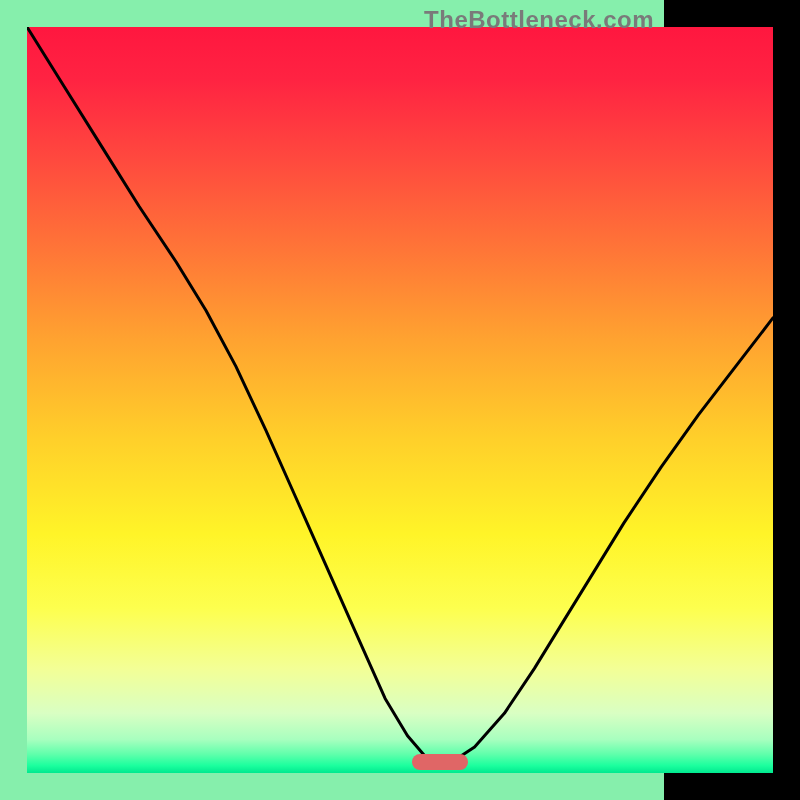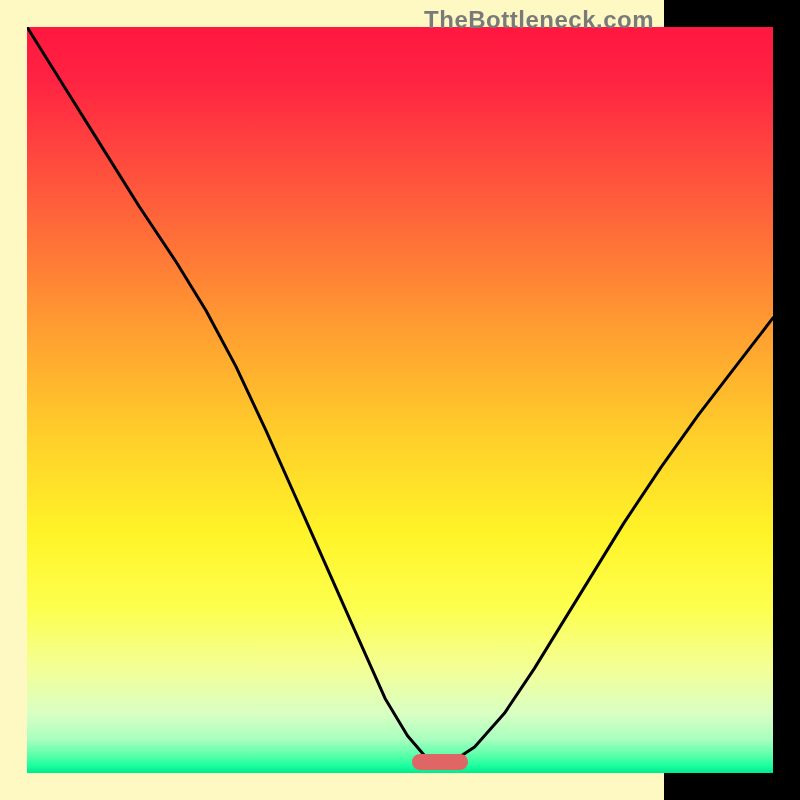--- a/index.html
+++ b/index.html
@@ -8,21 +8,21 @@
     width: 800px;
     height: 800px;
     background: #000;
     overflow: hidden;
     font-family: Arial, Helvetica, sans-serif;
   }
   .frame {
     position: relative;
     width: 664px;
     height: 800px;
-    background: #fef9c3;
+    background: #86efac;
   }
   .watermark {
     position: absolute;
     top: 6px;
     right: 10px;
     color: #7a7a7a;
     font-size: 24px;
     font-weight: 600;
     letter-spacing: 0.5px;
     z-index: 10;

